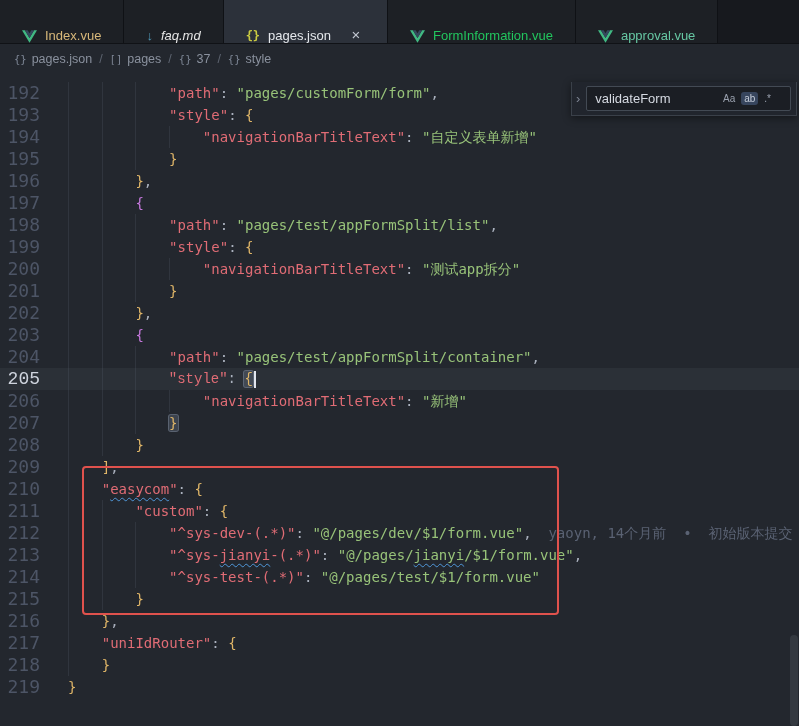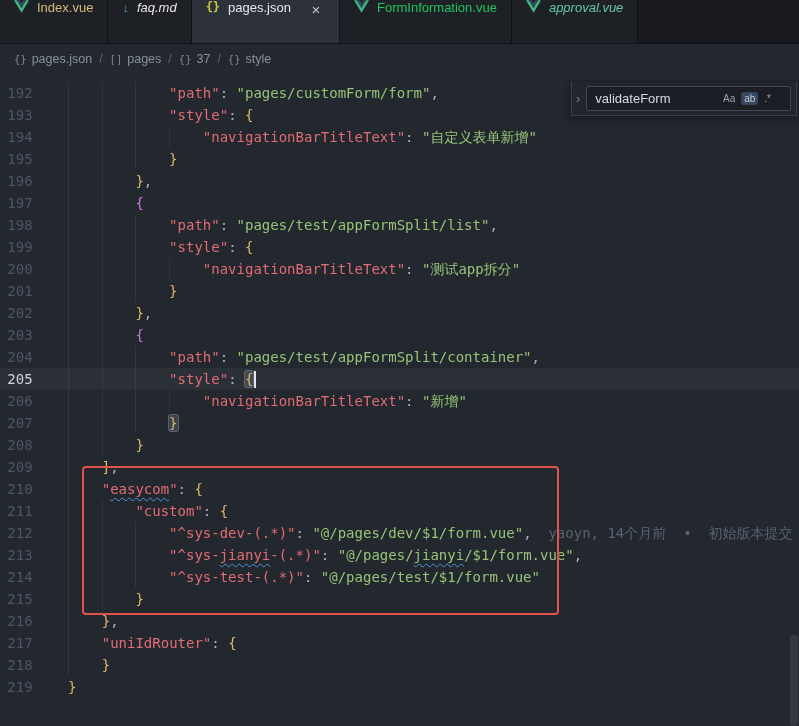--- a/index.html
+++ b/index.html
@@ -10,21 +10,21 @@
     font-family: "Liberation Sans", sans-serif;
   }
 
   
   .tabbar {
     position: absolute; top: 0; left: 0; width: 100%; height: 44px;
     background: #17191e; display: flex; align-items: stretch;
     border-bottom: 1px solid #101216; overflow: hidden;
   }
   .tab {
-    display: flex; align-items: flex-start; gap: 8px; padding: 0 14px;
+    display: flex; align-items: flex-end; gap: 8px; padding: 0 22px;
     background: #1d2025; border-right: 1px solid #0f1115;
     font-size: 13px; white-space: nowrap; flex: none; cursor: pointer;
   }
   .tab.active { background: #2c313a; }
   .tab-icon { display: flex; align-items: center; }
   .tab-icon svg { display: block; }
   .mk-icon { color: #519aba; font-weight: bold; font-size: 13px; }
   .json-icon { color: #cbcb41; font-family: "DejaVu Sans Mono", monospace; font-weight: bold; font-size: 12px; }
   .tab-label.italic { font-style: italic; }
   .tab-label.squiggle {
@@ -47,24 +47,24 @@
   .crumb-sep { color: #5d6470; }
 
   
   .editor { position: absolute; top: 74px; left: 0; right: 0; bottom: 0; background: #23272e; }
   .code {
     position: absolute; top: 8px; left: 0; right: 0;
     font-family: "DejaVu Sans Mono", monospace; font-size: 14px;
     line-height: 22px; white-space: pre;
   }
   .code-line { display: flex; height: 22px; }
-  .code-line.active-line { background: rgba(200,212,235,0.05); }
+  .code-line.active-line { background: rgba(200,212,235,0.05); font-family: Liberation Mono, monospace; }
   .gutter {
-    width: 40px; flex: none; text-align: center; color: #4d5566;
-    font-size: 14px; user-select: none;
+    width: 40px; flex: none; text-align: right; color: #4d5566;
+    font-size: 18px; user-select: none;
   }
   .active-line .gutter { color: #ced3dd; }
   .ltext { margin-left: 28px; }
   .ig {
     display: inline-block; width: 4ch; height: 22px; vertical-align: top;
     border-left: 1px solid rgba(95,105,125,0.22);
   }
   .tk-k  { color: var(--key, #e06c75); }
   .tk-s  { color: var(--string, #98c379); }
   .tk-p  { color: #abb2bf; }
@@ -153,21 +153,21 @@
       </span>
       <span class="tab-label" style="color: #22c55e;">FormInformation.vue</span>
     </div>
     <div class="tab">
       <span class="tab-icon">
         <svg width="15" height="13" viewBox="0 0 24 20">
           <path fill="#41b883" d="M0 0l12 20L24 0h-4.7L12 12.4 4.6 0z"></path>
           <path fill="#35495e" d="M4.6 0L12 12.4 19.3 0h-4.5L12 4.8 9 0z"></path>
         </svg>
       </span>
-      <span class="tab-label" style="color: rgb(102, 199, 163); font-style: italic;">approval.vue</span>
+      <span class="tab-label" style="color: rgb(102, 199, 163);">approval.vue</span>
     </div>
   </div>
 
 <div class="breadcrumb">
     <span class="crumb">
       <span class="crumb-icon">{}</span>
       <span>pages.json</span>
     </span>
     <span class="crumb-sep">/</span>
     <span class="crumb">

